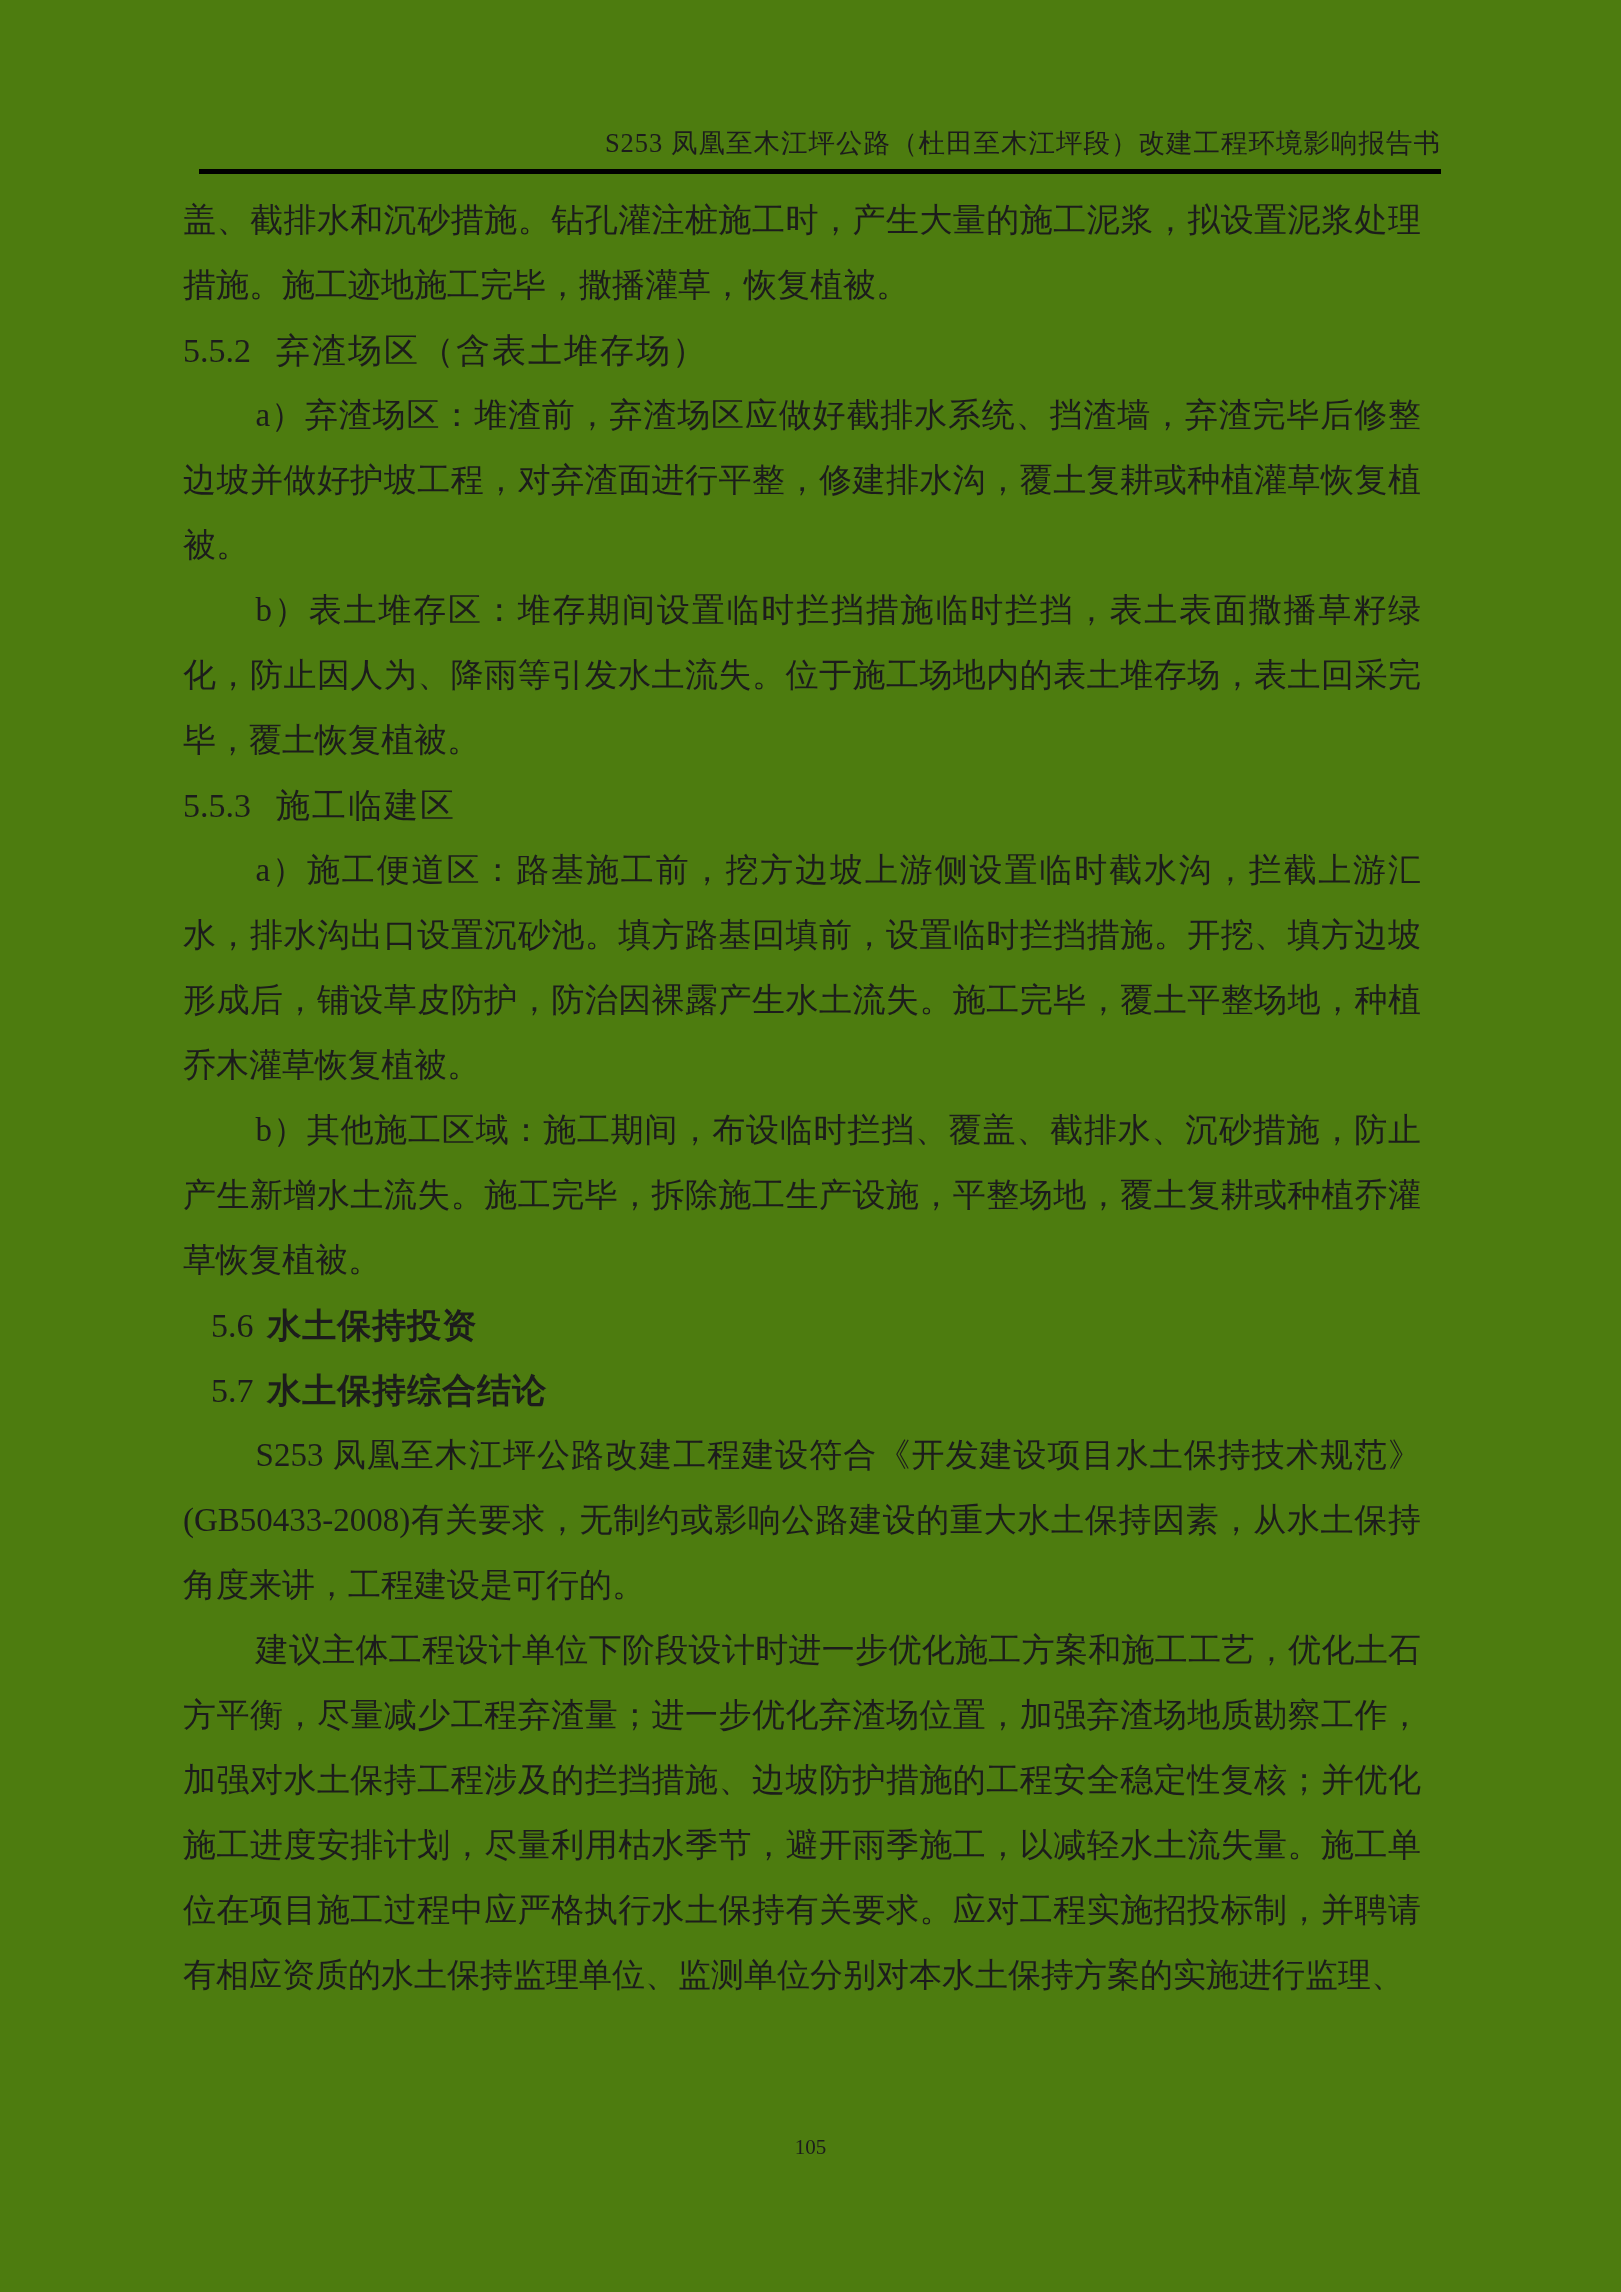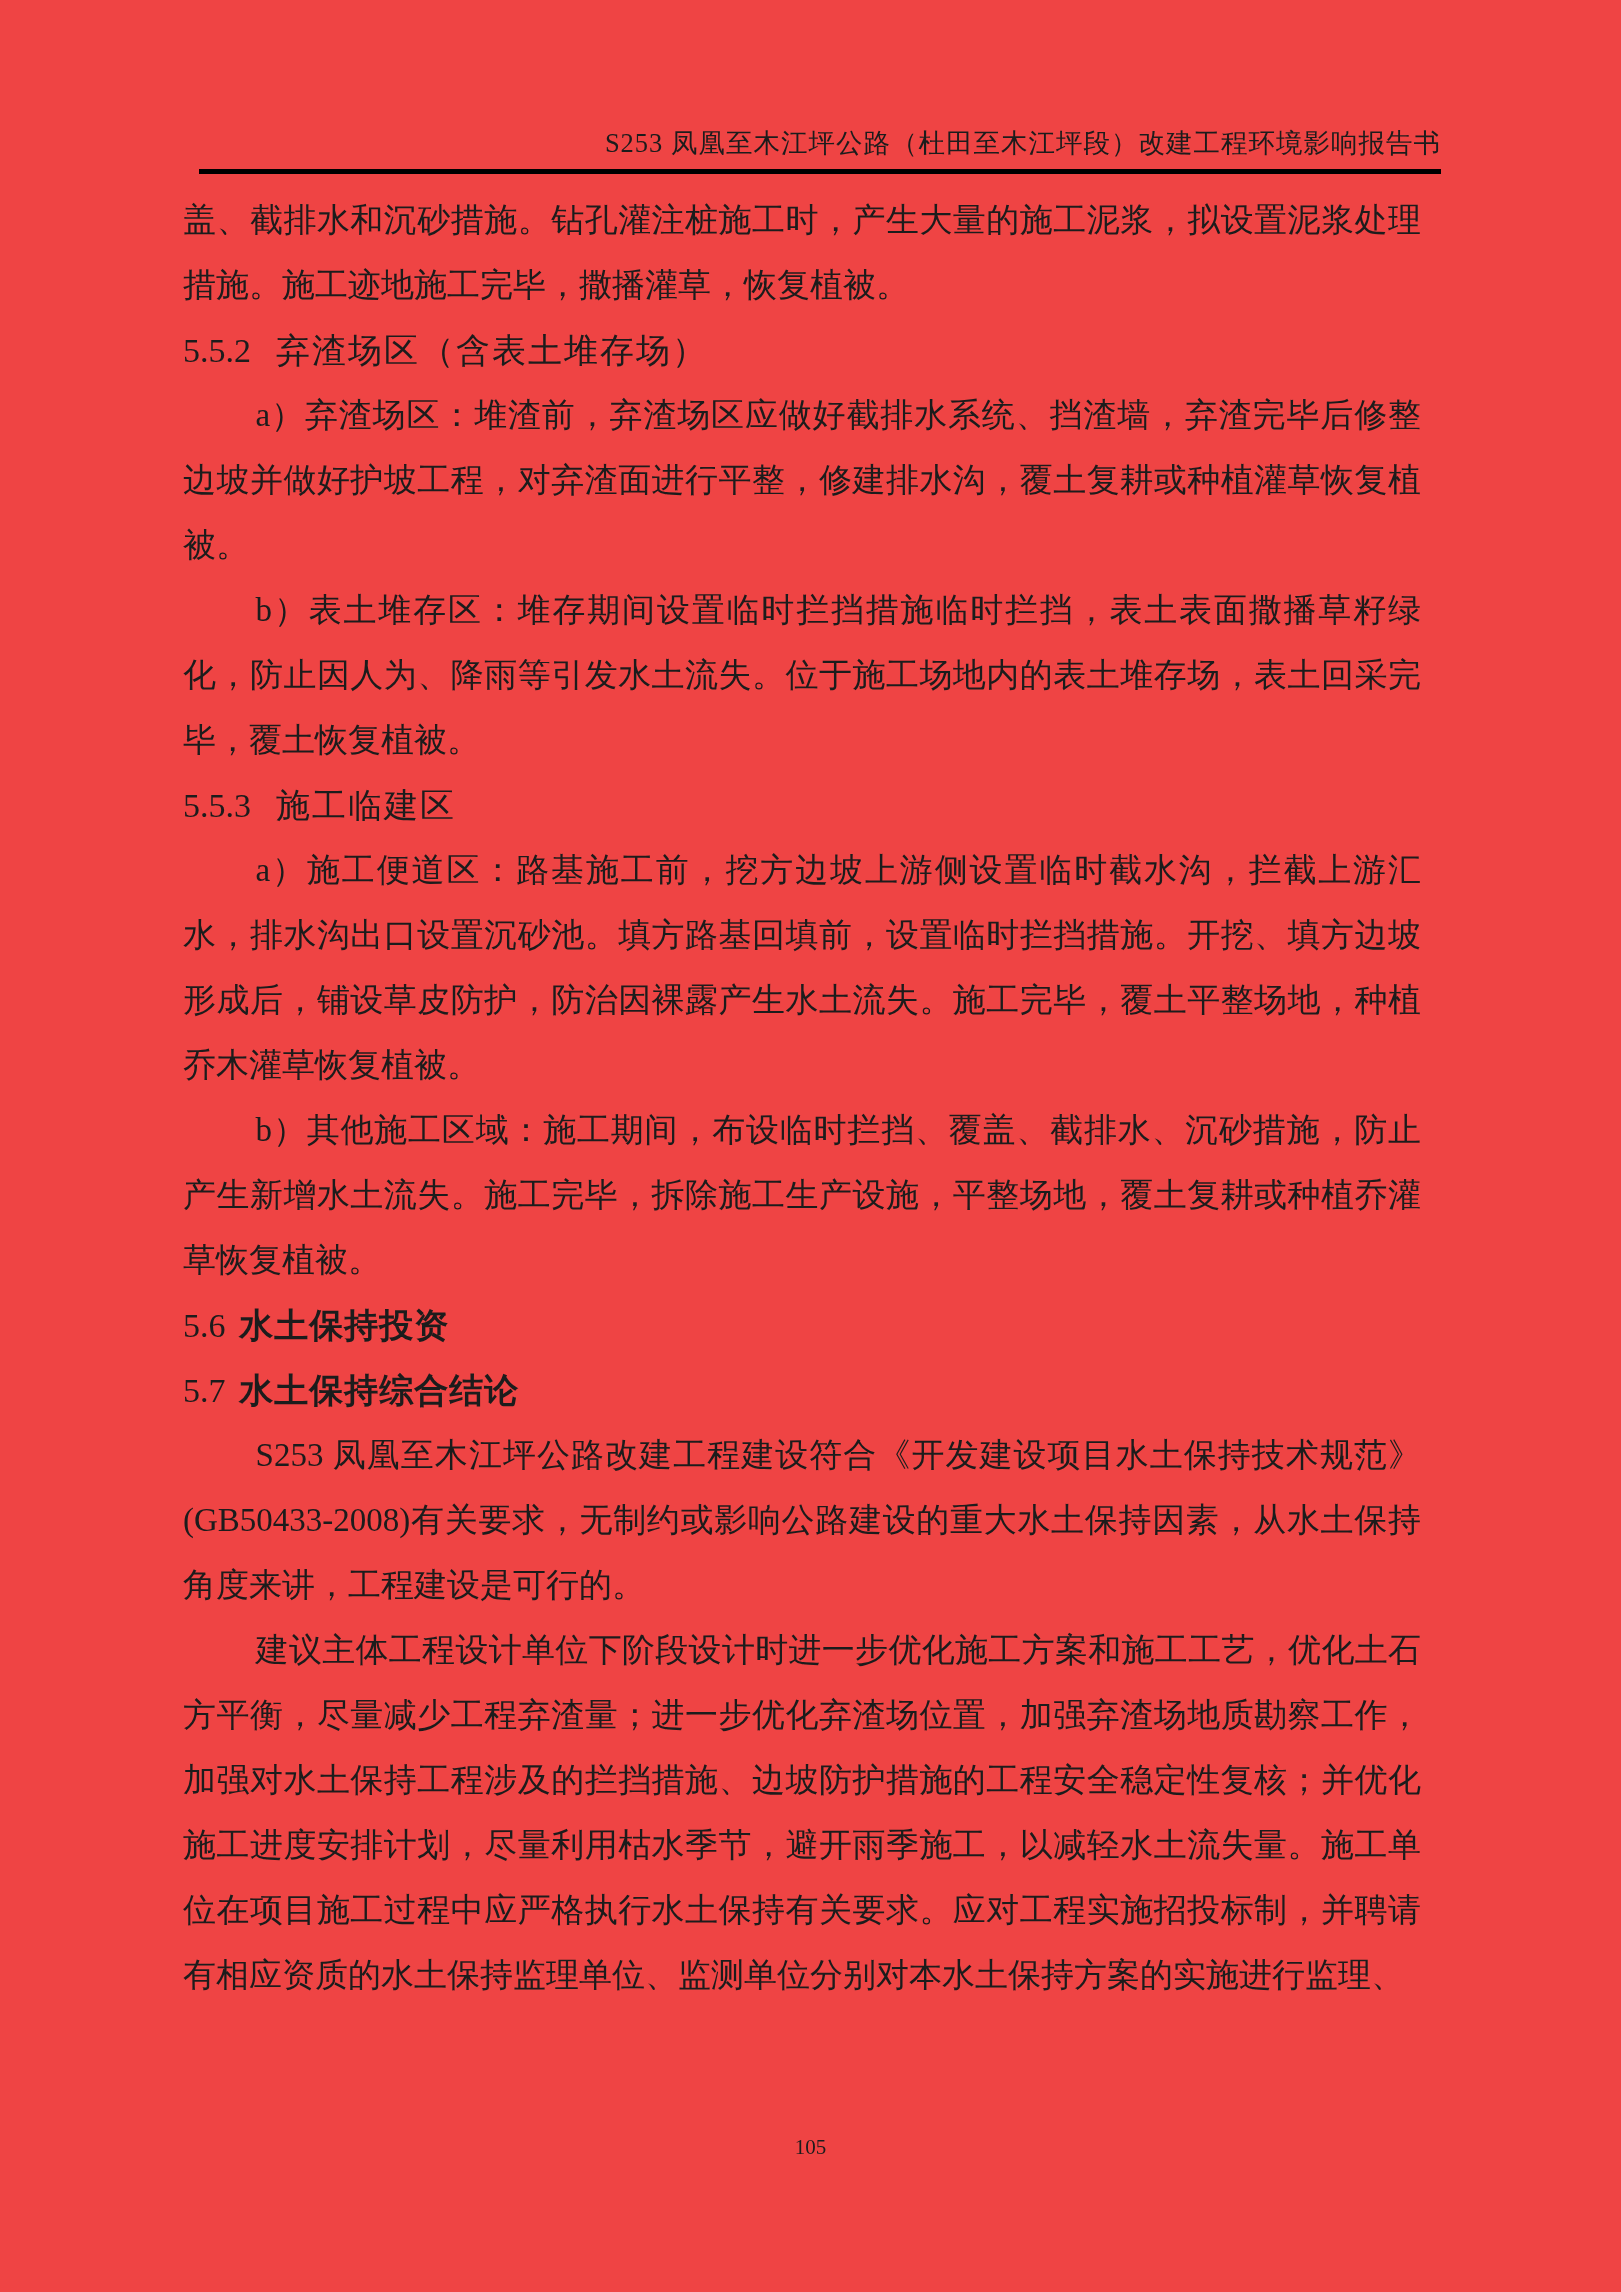--- a/index.html
+++ b/index.html
@@ -1,19 +1,19 @@
 <!DOCTYPE html>
 <html><head>
 <meta charset="utf-8">
 <style>
   html,body{margin:0;padding:0;background:#9a9a9a;}
   .page{
     position:relative;
     width:1621px;height:2293px;
-    background:#ef4444;
+    background:#4d7c0f;
     font-family:"Liberation Serif","DejaVu Serif",serif;
     color:#1c1c1c;
     overflow:hidden;
   }
   .running-header{
     position:absolute;
     top:125px;right:180px;left:199px;
     text-align:right;
     font-size:26.5px;
     letter-spacing:1px;
@@ -37,21 +37,21 @@
     margin:0;
     text-indent:2.2em;
   }
   .para.no-indent{text-indent:0;}
   .heading{margin:0;white-space:nowrap;}
   .heading .h-num{display:inline-block;}
   .heading.h3{font-size:34px;}
   .heading.h3 .h-num{margin-right:25px;}
   .heading.h3 .h-title{letter-spacing:2px;}
   .heading.h2{font-size:34px;}
-  .heading.h2 .h-num{margin-right:13.7px;}
+  .heading.h2 .h-num{margin-right:13.7px;margin-left:28px;}
   .heading.h2 .h-title{
     font-weight:bold;
     font-family:"Liberation Sans","DejaVu Sans",sans-serif;
     letter-spacing:1px;
   }
   .page-footer{
     position:absolute;
     top:2135px;left:0;
     width:100%;
     text-align:center;

